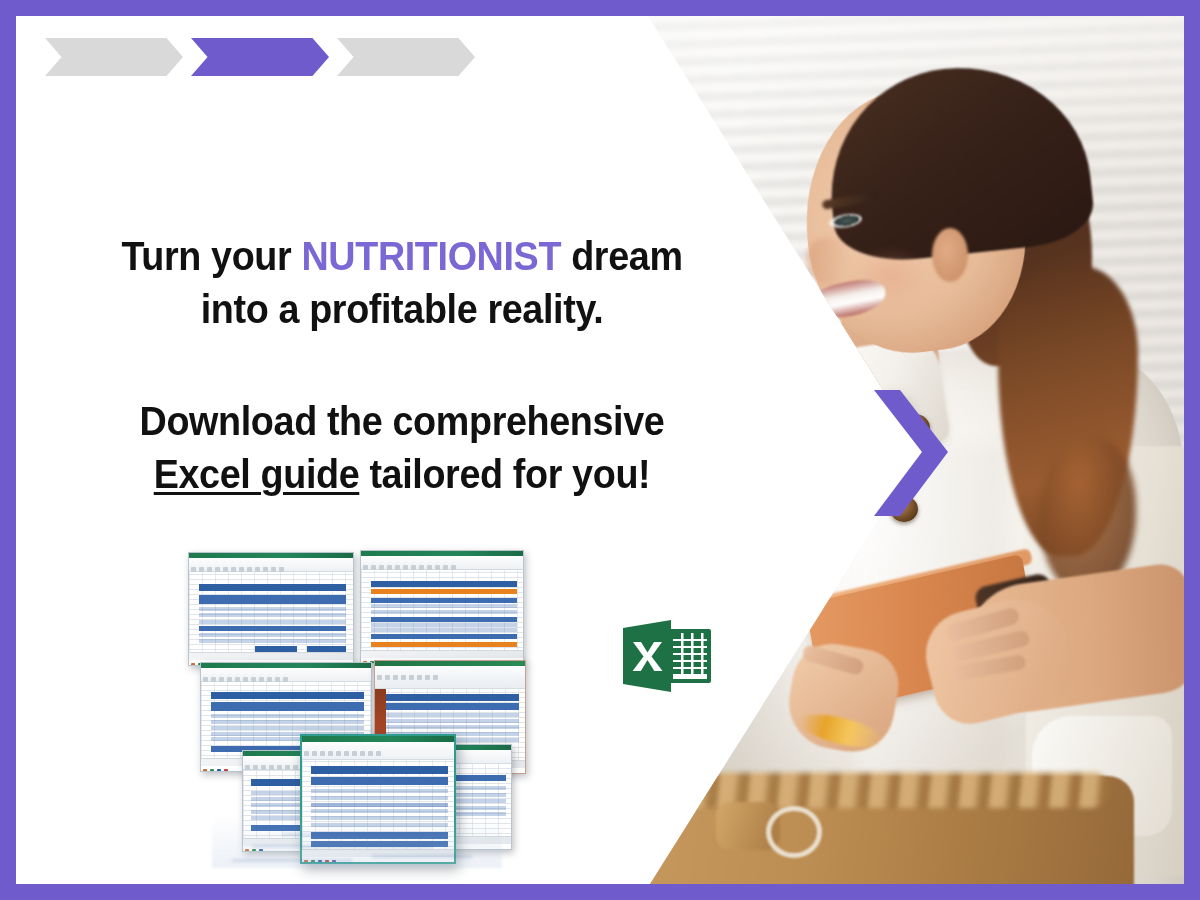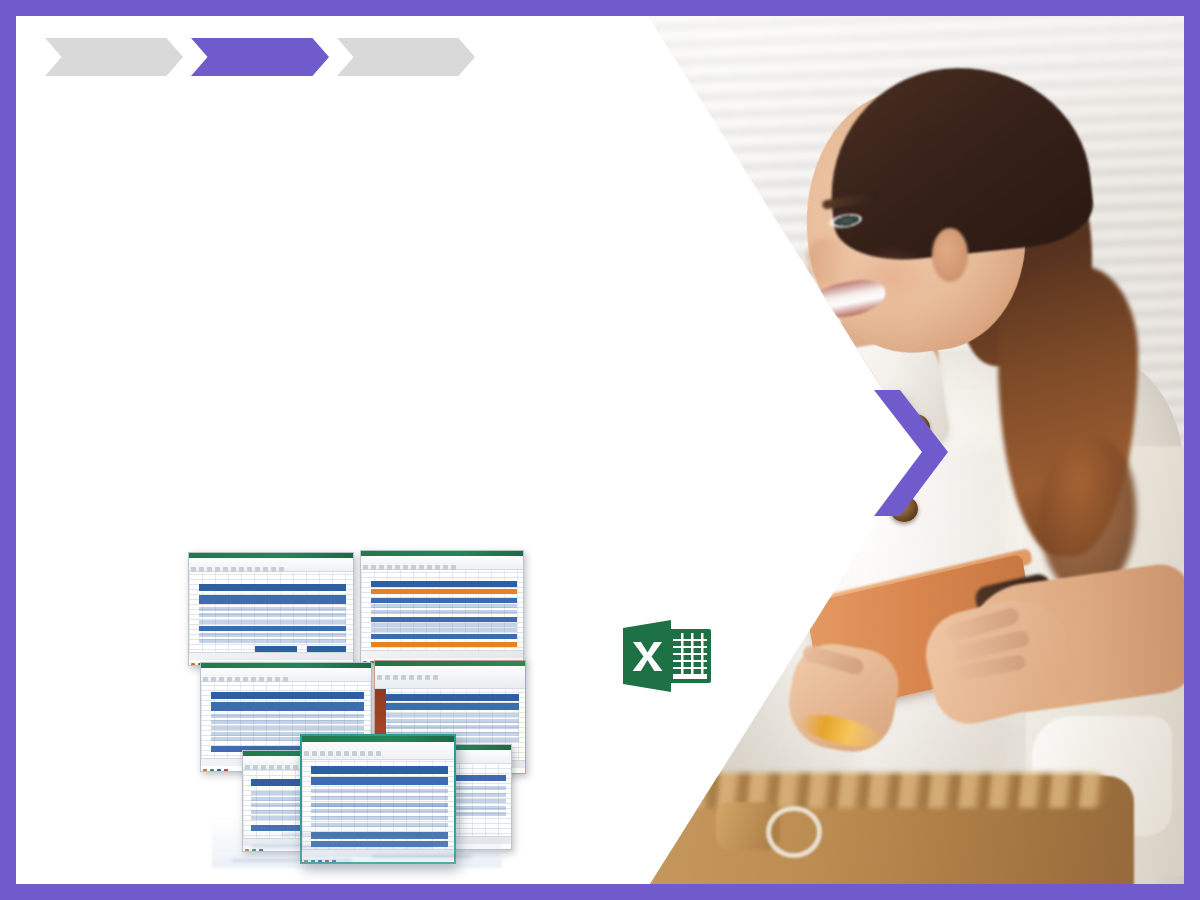--- a/index.html
+++ b/index.html
@@ -528,20 +528,30 @@
     <svg id="chevron-accent" viewBox="0 0 1168 868">
       <polygon points="858,374 906,436 858,500 884,500 932,436 884,374" fill="#6F5BCB"></polygon>
     </svg>
 
     <div id="progress-steps">
       <div class="step"></div>
       <div class="step active"></div>
       <div class="step"></div>
     </div>
 
+    <div id="copy-block">
+      <div class="headline">
+        <span>Turn your </span><span class="accent-word">NUTRITIONIST</span><span> dream</span><br>
+        <span>into a profitable reality.</span>
+      </div>
+      <div class="headline second">
+        <span>Download the comprehensive</span><br>
+        <span class="underline-text">Excel guide</span><span> tailored for you!</span>
+      </div>
+    </div>
 
     <div id="collage">
 
       <div class="sheet" style="left:4px;top:8px;width:164px;height:112px;">
         <div class="tbar"></div>
         <div class="ribbon"><i></i><i></i><i></i><i></i><i></i><i></i><i></i><i></i><i></i><i></i><i></i><i></i></div>
         <div class="grid">
           <div class="title-bar" style="top:14%;"></div>
           <div class="hdr" style="top:26%;"></div>
           <div class="band" style="top:40%;"></div>

